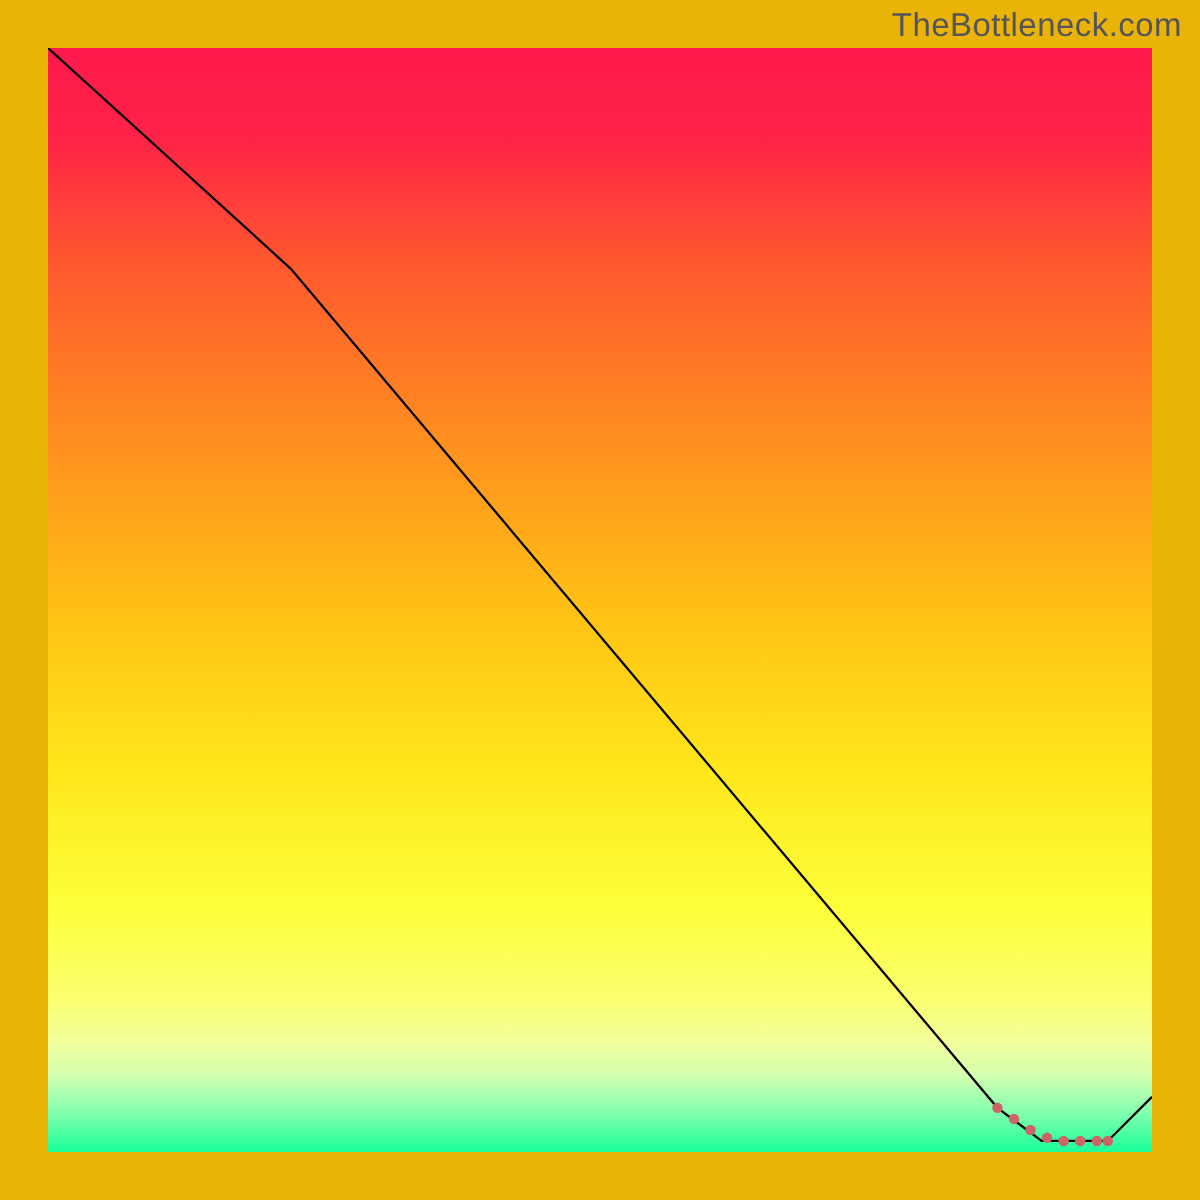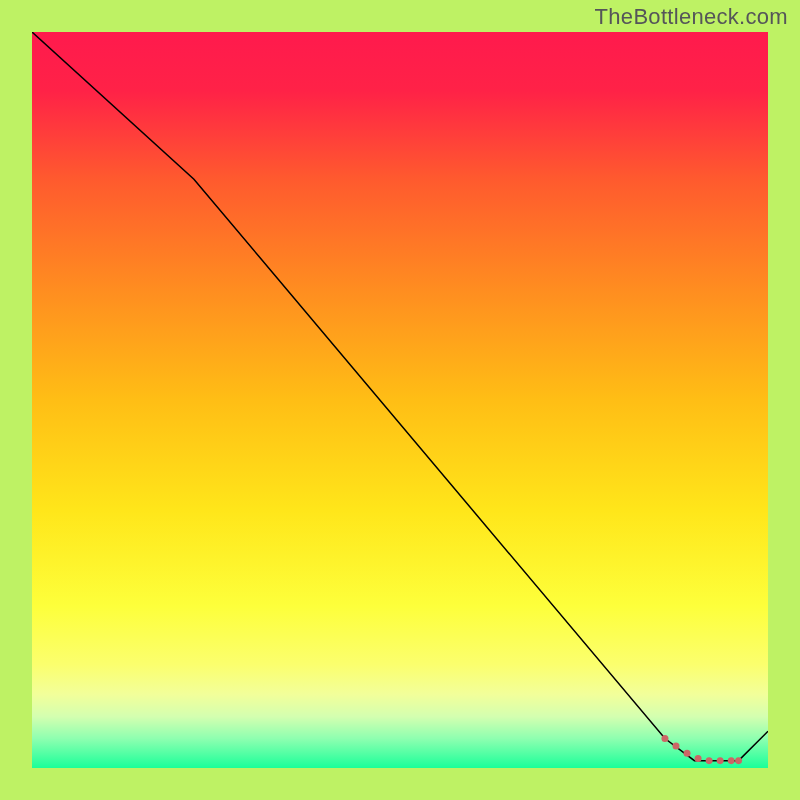--- a/index.html
+++ b/index.html
@@ -7,21 +7,21 @@
     padding: 0;
     width: 800px;
     height: 800px;
     background: #000;
     overflow: hidden;
   }
   .stage {
     position: relative;
     width: 800px;
     height: 800px;
-    background: #bef264;
+    background: #eab308;
   }
   .plot-area {
     position: absolute;
     left: 32px;
     top: 32px;
     width: 736px;
     height: 736px;
     overflow: hidden;
   }
   .bg-gradient {

